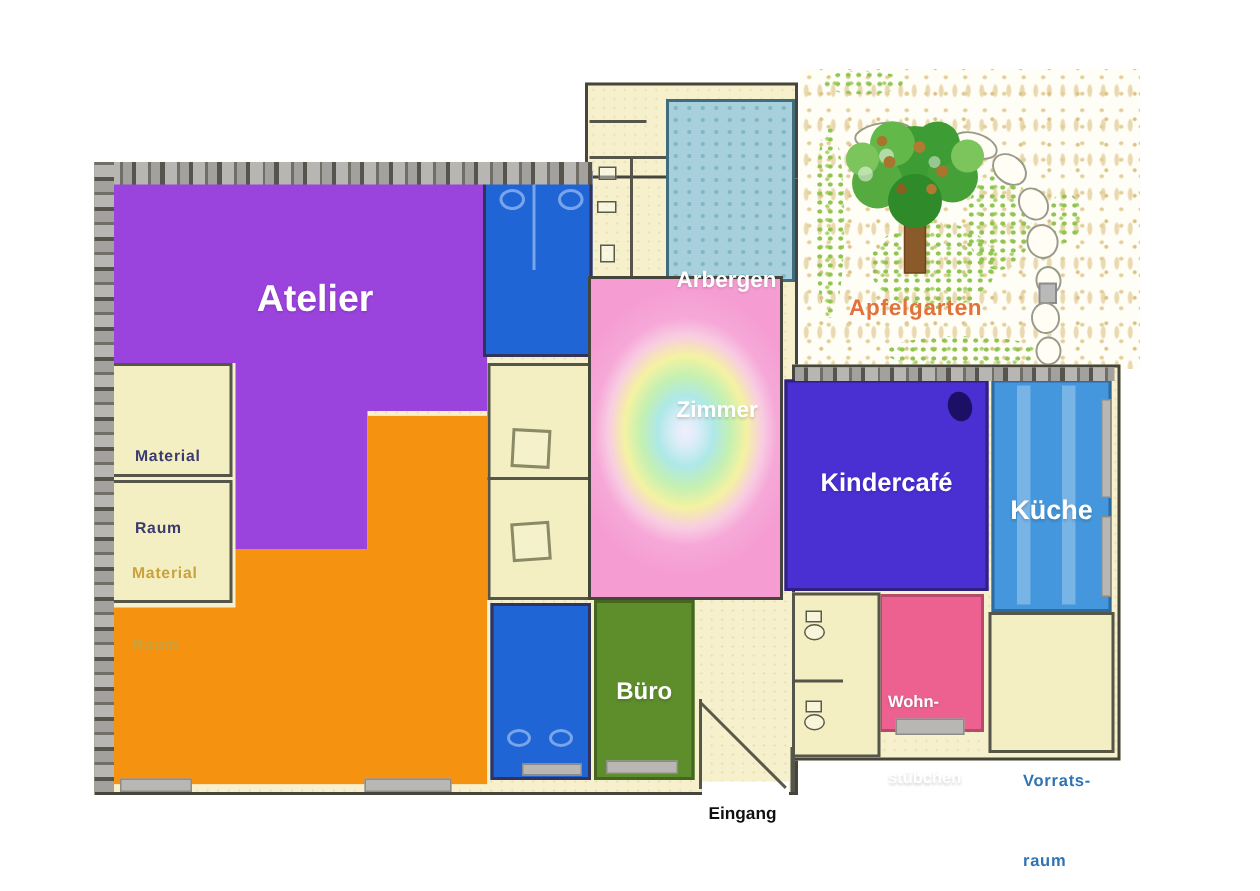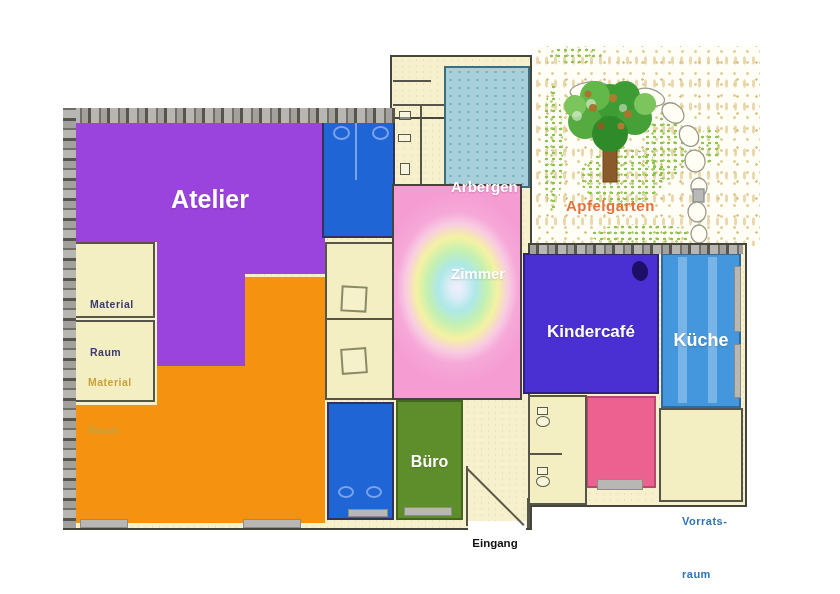--- a/index.html
+++ b/index.html
@@ -174,26 +174,30 @@
 
 
   <div class="lbl white" style="left:451px;top:113px;font-size:15px;line-height:1.95;">
     <span style="display:block;">Arbergen</span>
     <span style="display:block;">Zimmer</span>
   </div>
 
 
   <div class="lbl" style="left: 566px; top: 197px; font-size: 15px; letter-spacing: 0.5px; color: rgb(226, 113, 60);">Apfelgarten</div>
 
-  <div class="lbl center white" style="left:523px;top:312px;width:136px;font-size:17px;margin-top:10px;">Kindercafé</div>
+  <div class="lbl center white" style="left:523px;top:312px;width:136px;font-size:17px;">Kindercafé</div>
 
   <div class="lbl center white" style="left:661px;top:330px;width:80px;font-size:18px;">Küche</div>
 
   <div class="lbl center white" style="left:396px;top:453px;width:67px;font-size:16px;">Büro</div>
 
+  <div class="lbl white" style="left:592px;top:426px;font-size:11px;line-height:1.55;">
+    <span style="display:block;">Wohn-</span>
+    <span style="display:block;">stübchen</span>
+  </div>
 
   <div class="lbl" style="left: 682px; top: 478px; font-size: 11px; line-height: 1.6; letter-spacing: 0.5px; color: rgb(47, 116, 181);">
     <span style="display:block;">Vorrats-</span>
     <span style="display:block;">raum</span>
   </div>
 
   <div class="lbl center" style="left:455px;top:537px;width:80px;font-size:11.5px;color:#111;">Eingang</div>
 
 </div>
 

